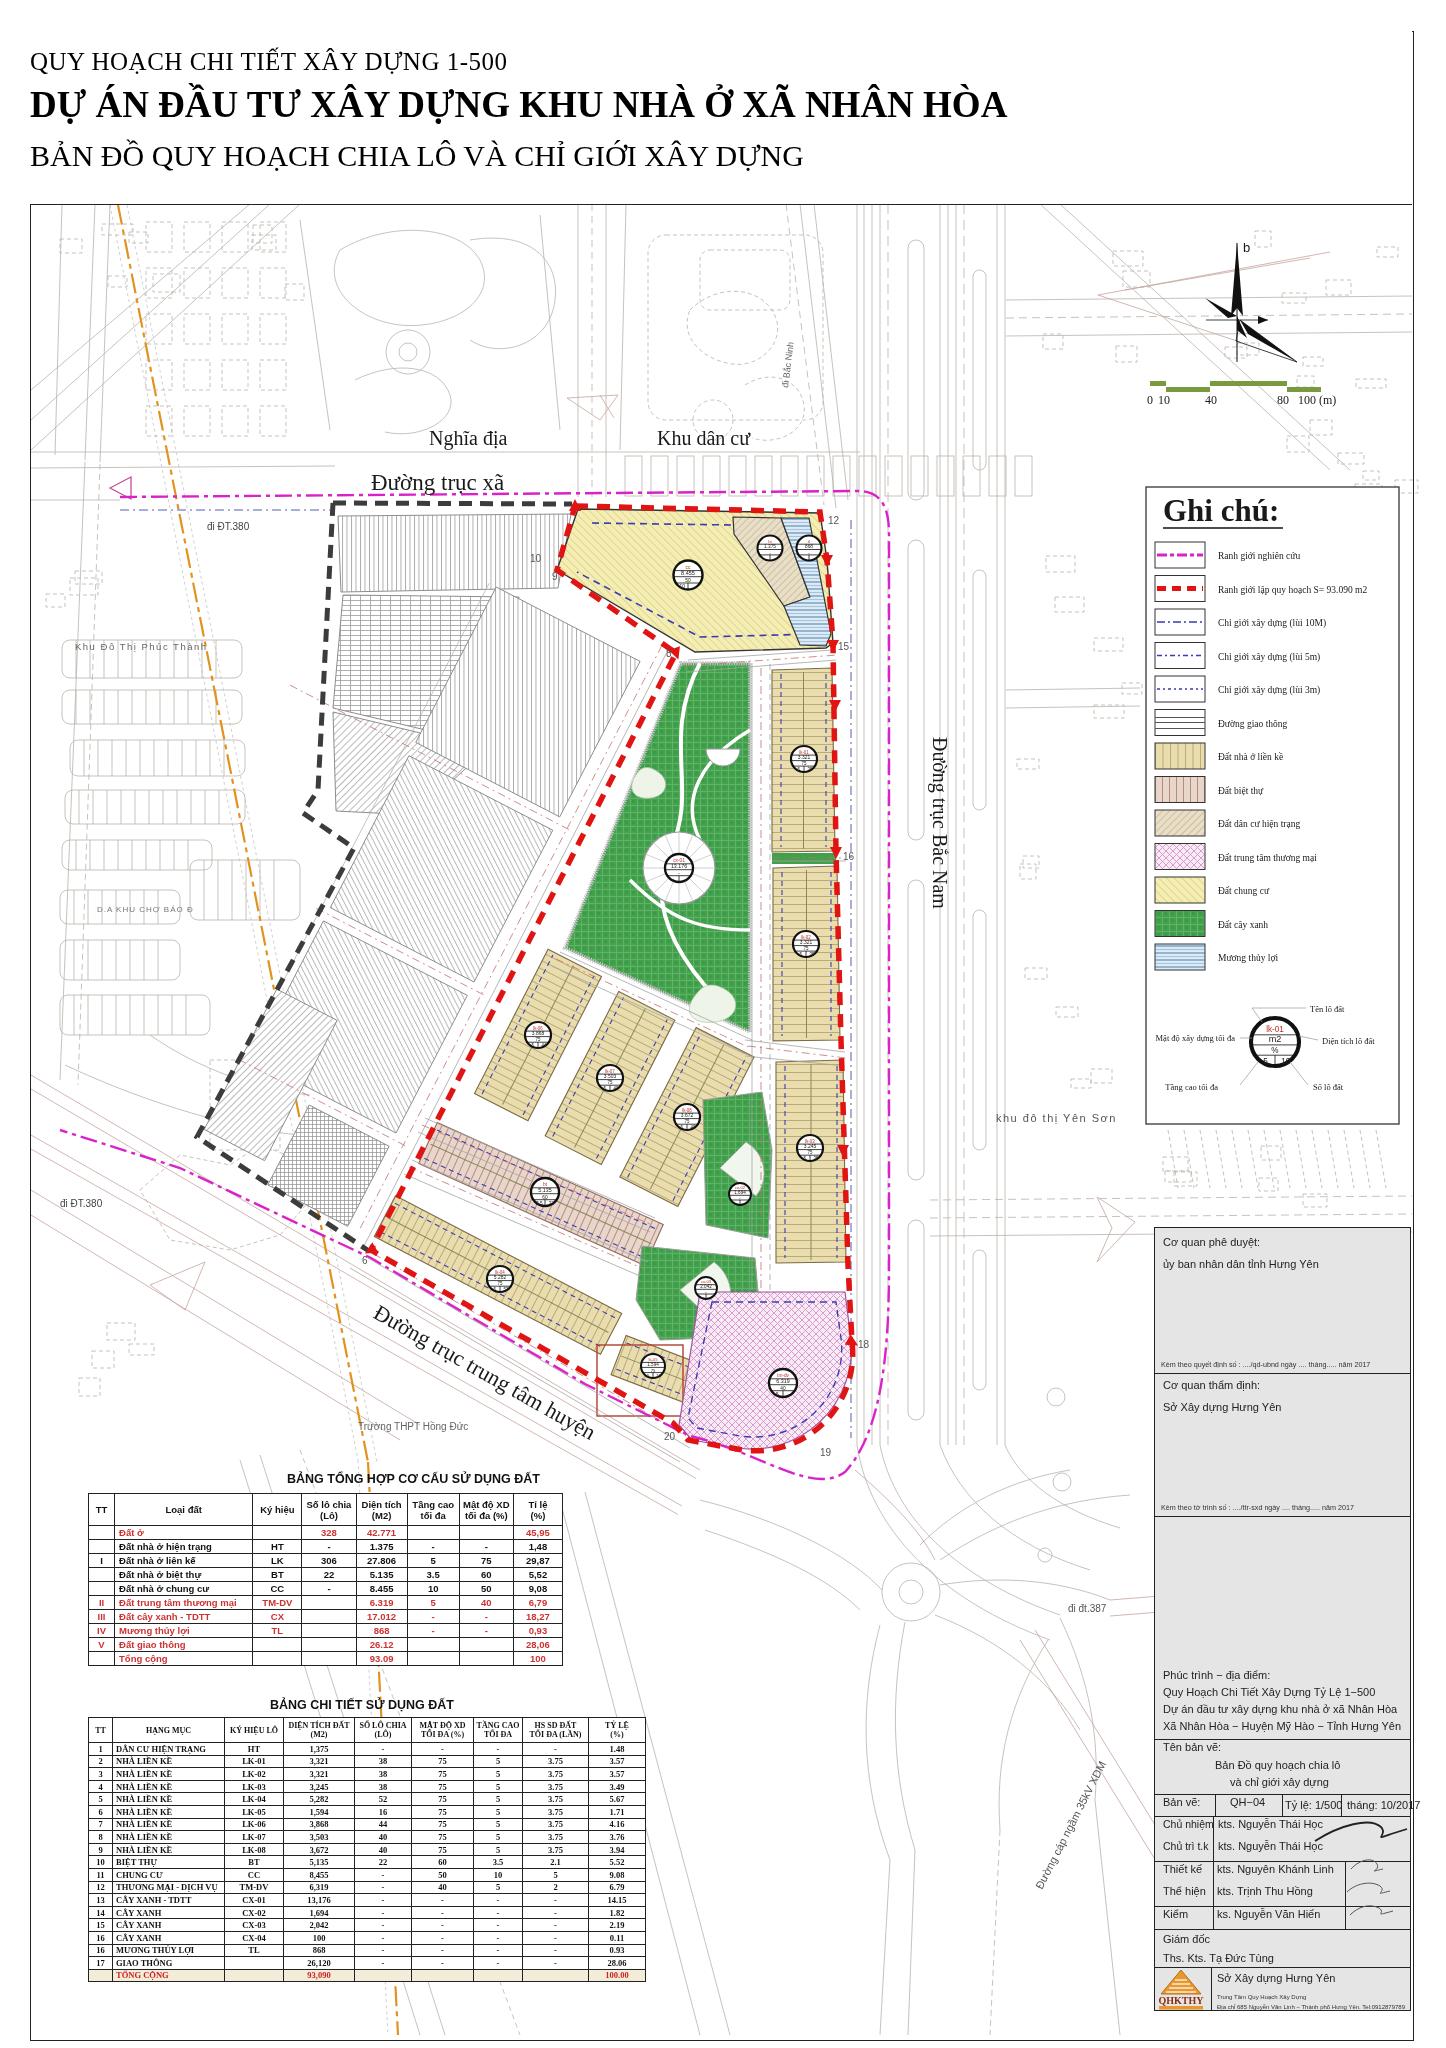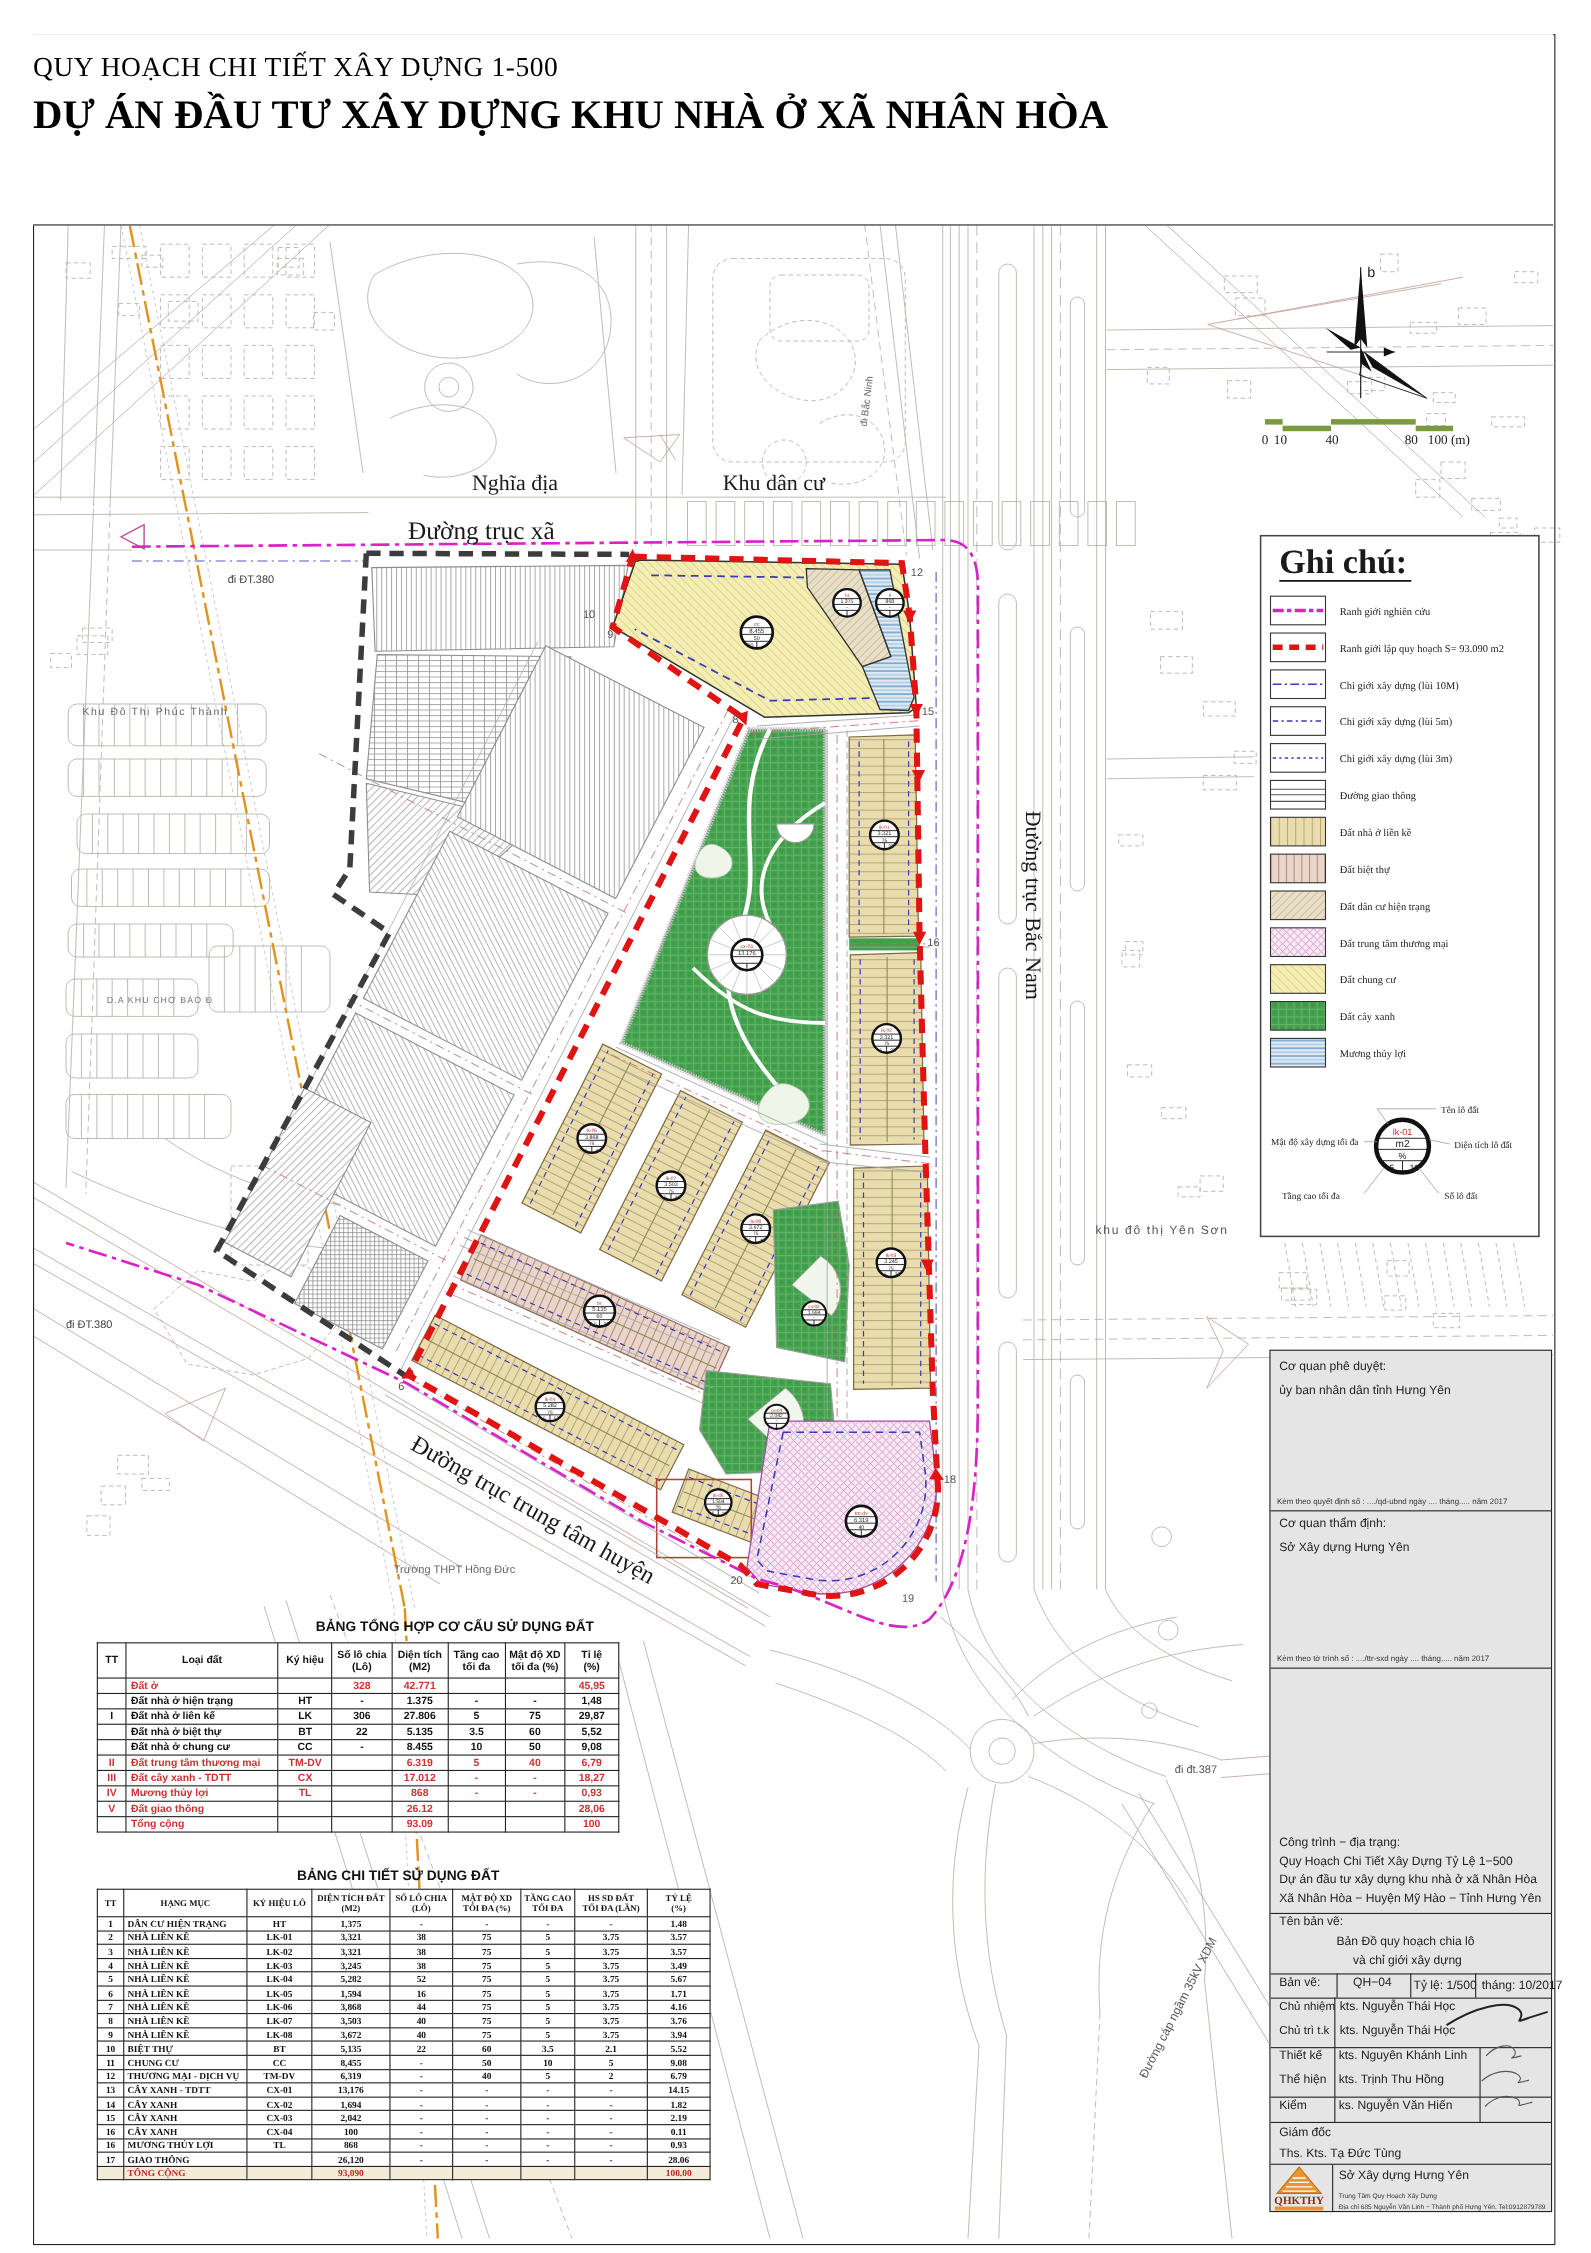--- a/index.html
+++ b/index.html
@@ -884,20 +884,21 @@
       <text x="1313" y="1090" font-size="8.5" fill="#1a1a1a" font-family="Liberation Serif, serif" text-anchor="start">Số lô đất</text>
       <text x="1235" y="1041" font-size="8.5" fill="#1a1a1a" font-family="Liberation Serif, serif" text-anchor="end">Mật độ xây dựng tối đa</text>
       <text x="1218" y="1090" font-size="8.5" fill="#1a1a1a" font-family="Liberation Serif, serif" text-anchor="end">Tầng cao tối đa</text>
 </svg>
 
 <div id="border"></div>
 
 <div id="titlebox">
  <div class="l1">QUY  HOẠCH  CHI  TIẾT  XÂY  DỰNG  1-500</div>
  <div class="l2">DỰ ÁN ĐẦU TƯ XÂY DỰNG KHU NHÀ Ở XÃ NHÂN HÒA</div>
+ <div class="l3">BẢN ĐỒ QUY HOẠCH CHIA LÔ VÀ CHỈ GIỚI XÂY DỰNG</div>
 </div>
 
 <div id="t1wrap">
 <div class="ttitle">BẢNG TỔNG HỢP CƠ CẤU SỬ DỤNG ĐẤT</div>
 <table id="t1">
 <tbody>
           <tr>
             <td class="b" style="width:25px">TT</td>
             <td class="b" style="width:137px">Loại đất</td>
             <td class="b" style="width:48px">Ký hiệu</td>
@@ -1244,21 +1245,21 @@
    <div class="big" style="top:8px">Cơ  quan  phê  duyệt:</div>
    <div class="big" style="top:30px">ủy  ban  nhân  dân  tỉnh  Hưng  Yên</div>
    <div class="tiny" style="bottom:4px">Kèm  theo  quyết  định  số :  ..../qd-ubnd  ngày ....  tháng.....  năm  2017</div>
  </div>
  <div class="sec" style="top:145px;height:143px">
    <div class="big" style="top:6px">Cơ  quan  thẩm  định:</div>
    <div class="big" style="top:28px">Sở  Xây  dựng  Hưng  Yên</div>
    <div class="tiny" style="bottom:4px">Kèm  theo  tờ  trình  số :  ..../ttr-sxd  ngày ....  tháng.....  năm  2017</div>
  </div>
  <div class="sec" style="top:437px;height:74px">
-   <div class="big" style="top:4px">Công  trình  −  địa  trạng:</div>
+   <div class="big" style="top:4px">Phúc  trình  −  địa  điểm:</div>
    <div class="big" style="top:21px">Quy  Hoạch  Chi  Tiết  Xây  Dựng  Tỷ  Lệ  1−500</div>
    <div class="big" style="top:38px">Dự  án  đầu  tư  xây  dựng  khu  nhà  ở  xã  Nhân  Hòa</div>
    <div class="big" style="top:55px">Xã  Nhân  Hòa  −  Huyện  Mỹ  Hào  −  Tỉnh  Hưng  Yên</div>
  </div>
  <div class="sec" style="top:511px;height:55px">
    <div class="big" style="top:2px">Tên  bản  vẽ:</div>
    <div class="big" style="top:20px;left:60px">Bản  Đồ  quy  hoạch  chia  lô</div>
    <div class="big" style="top:37px;left:75px">và  chỉ  giới  xây  dựng</div>
  </div>
  <div class="sec" style="top:566px;height:22px">

